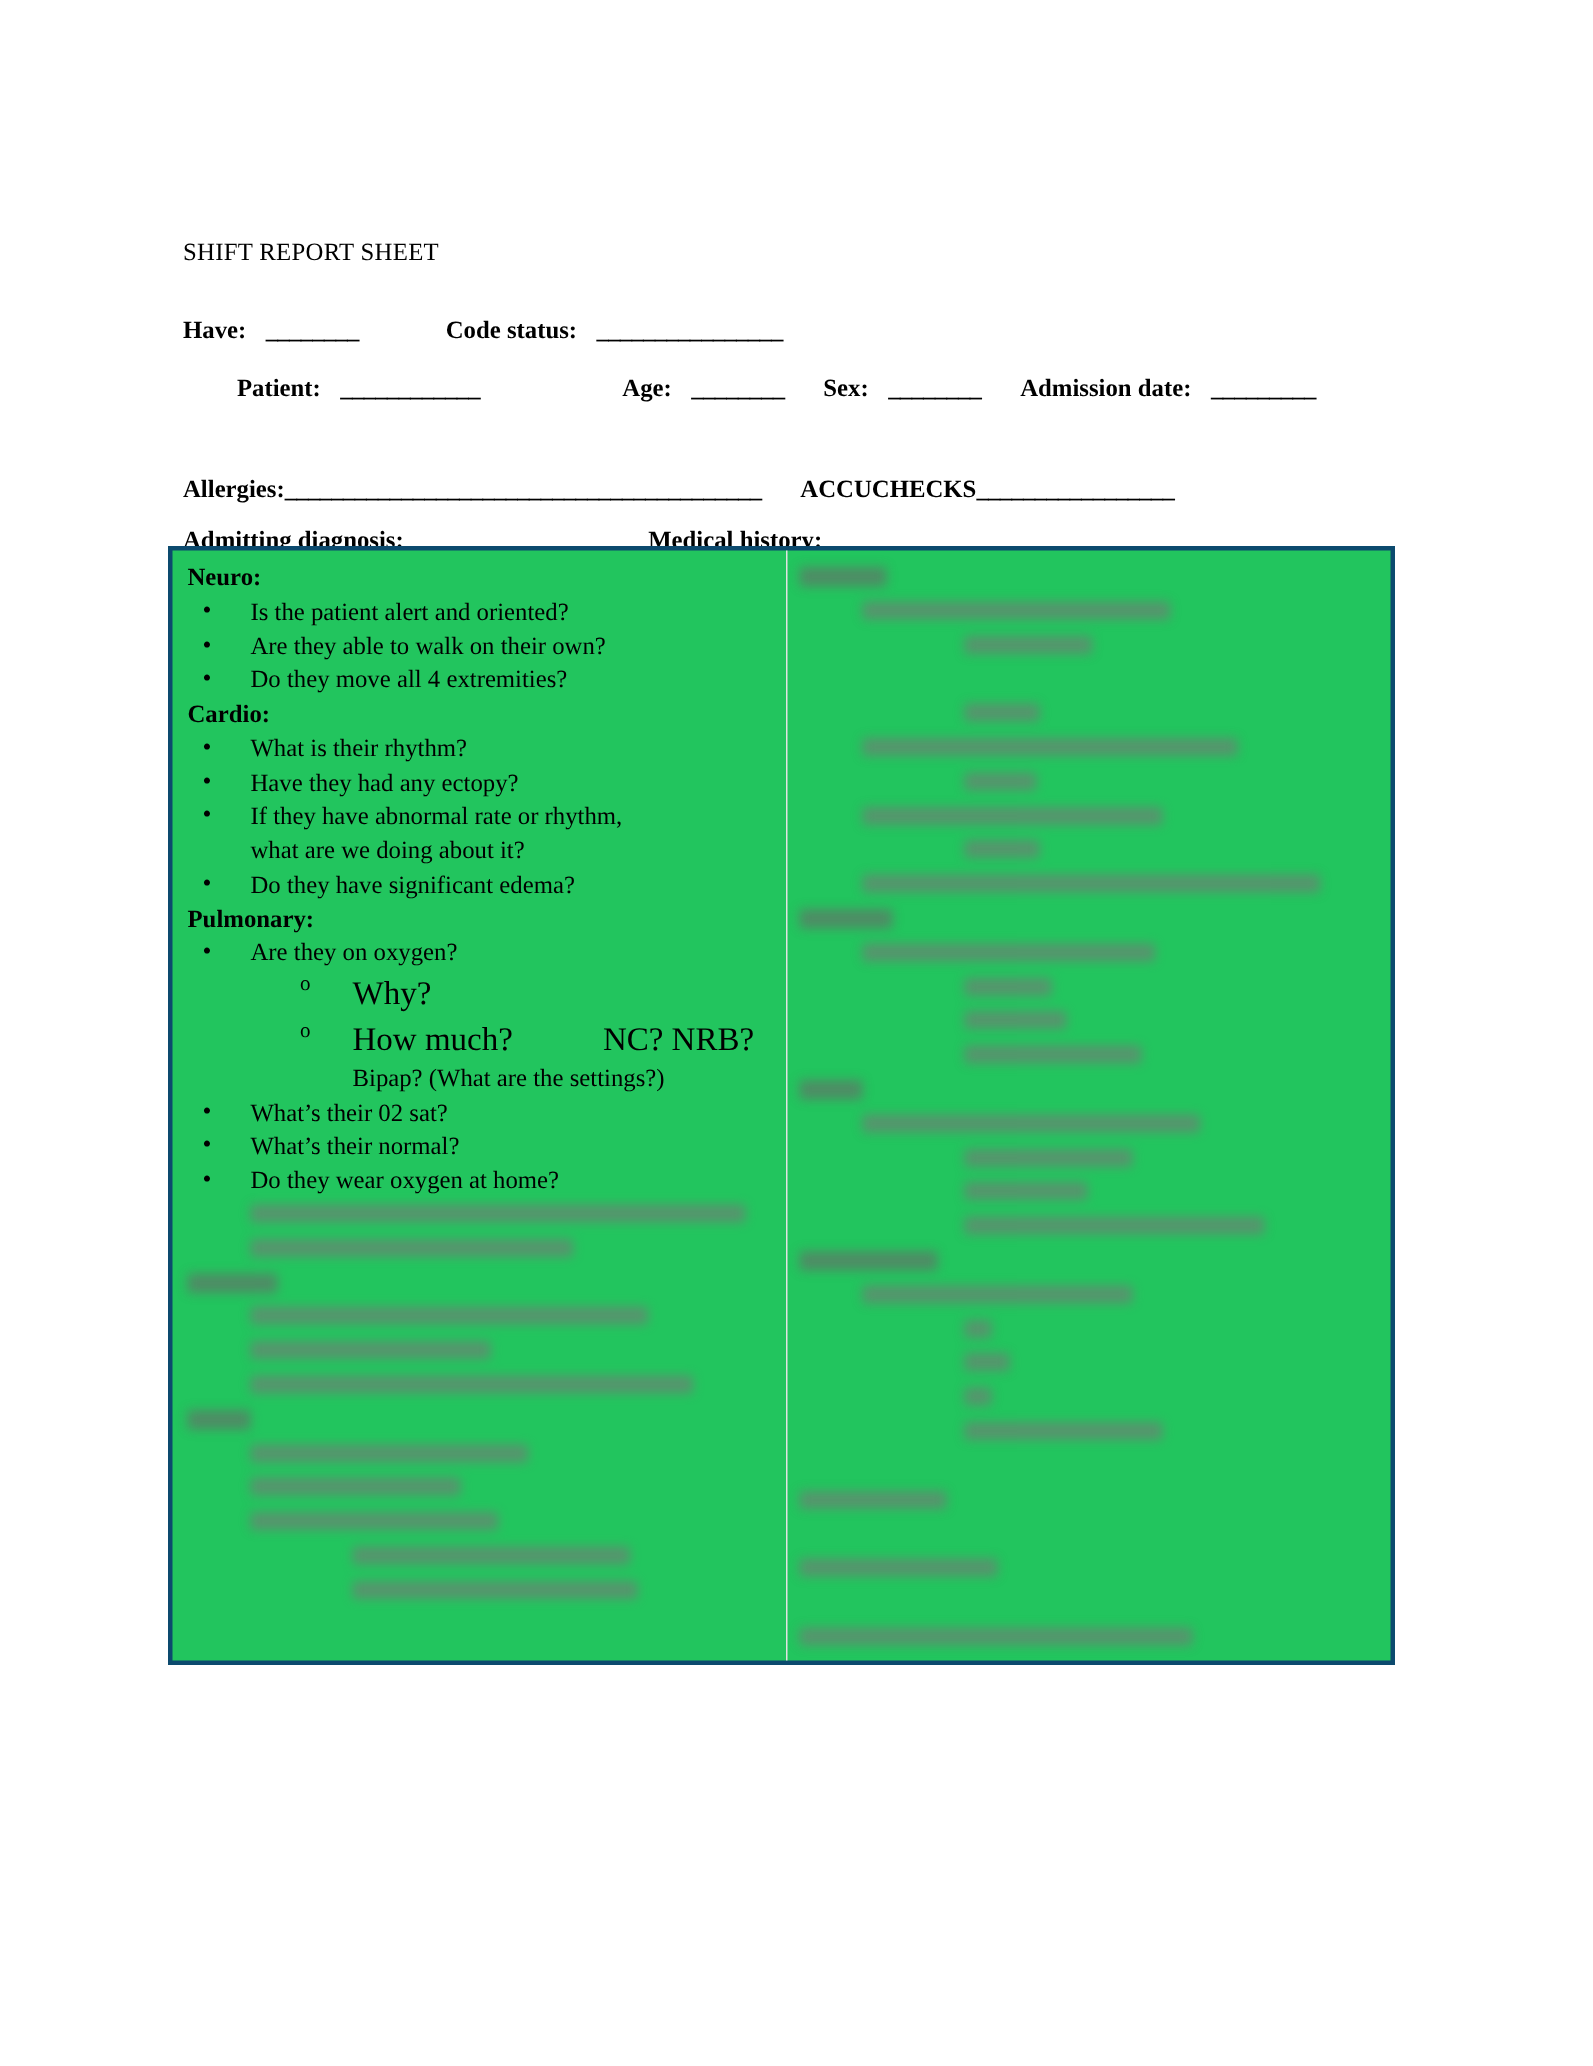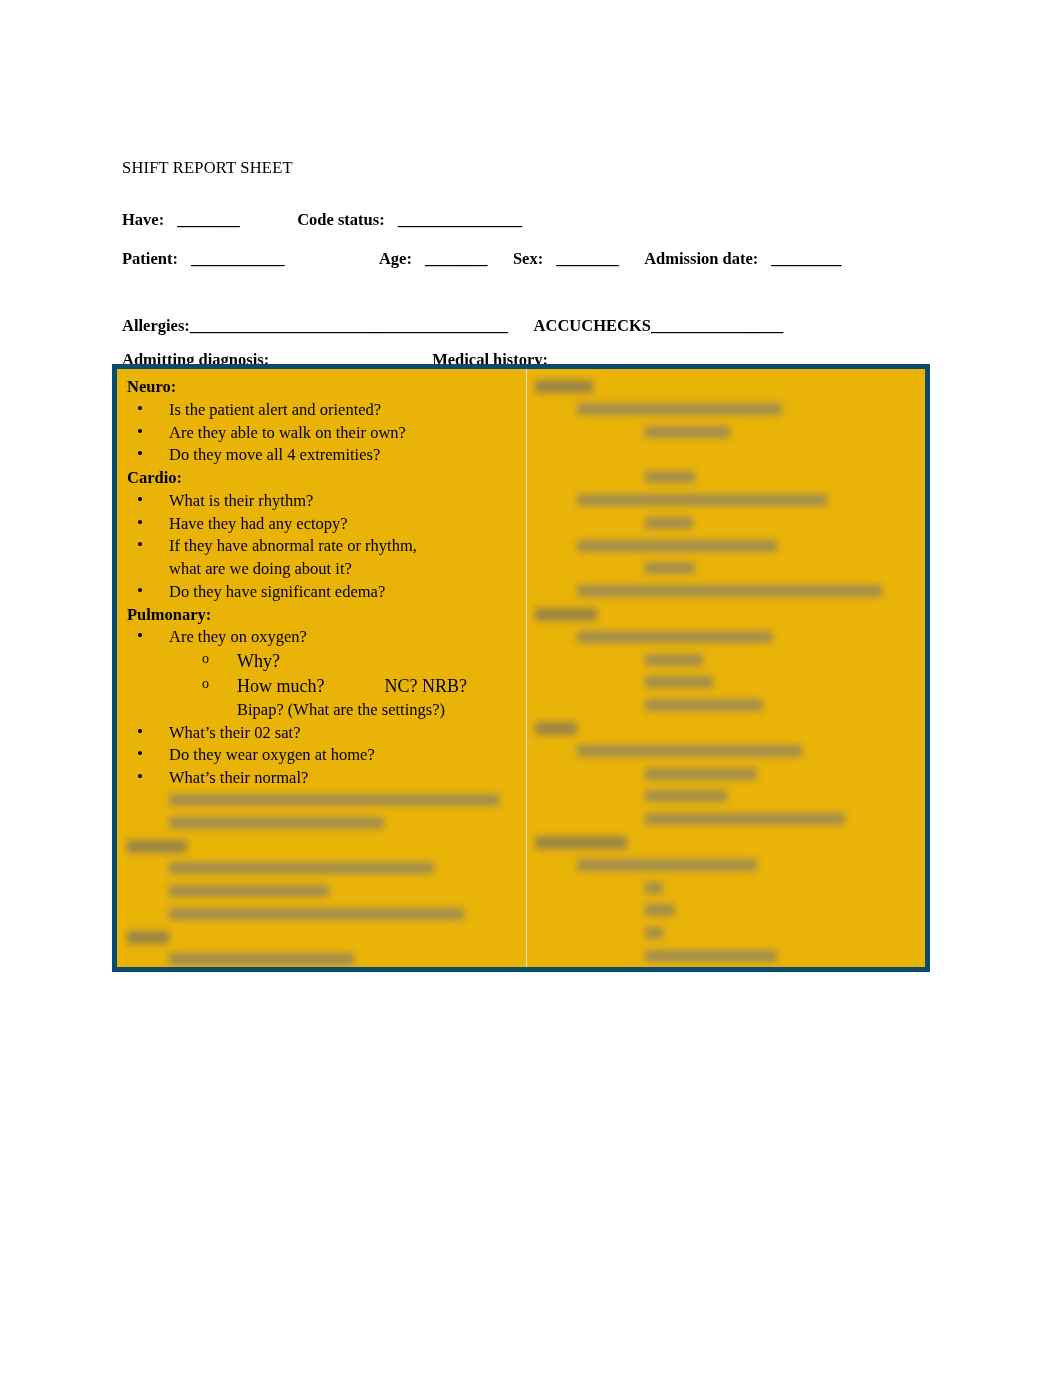--- a/index.html
+++ b/index.html
@@ -40,46 +40,46 @@
     margin: 0 0 32px 0;
     white-space: nowrap;
   }
   .field-row {
     font-size: 16.5px;
     font-weight: bold;
     line-height: 1.25;
     margin-bottom: 19px;
     white-space: nowrap;
   }
-  .field-row.gap-big { margin-bottom: 46px; }
+  .field-row.gap-big { margin-bottom: 46px; margin-left: 36px; }
   .field-row.tight   { margin-bottom: 13px; }
 
   .fld { display: inline-block; }
   .fld .lbl { font-weight: bold; }
   .fld .rule {
     display: inline-block;
     font-weight: bold;
     letter-spacing: -0.5px;
   }
   .sp-sm { display: inline-block; width: 26px; }
   .sp-md { display: inline-block; width: 58px; }
   .sp-lg { display: inline-block; width: 95px; }
   .sp-xs { display: inline-block; width: 13px; }
 
   
   .sheet-table {
     position: absolute;
     left: 112px;
     top: 364px;
     width: 818px;
-    height: 608px;
-    border: 5px solid #0c4a6e;
+    height: 746px;
+    border: 3px solid #0c4a6e;
     box-sizing: border-box;
     display: flex;
-    background: #eab308;
+    background: #22c55e;
   }
   .col {
     position: relative;
     box-sizing: border-box;
     overflow: hidden;
   }
   .col-left {
     width: 410px;
     border-right: 1px solid #e2e2e2;
     padding: 7px 6px 0 10px;
@@ -119,21 +119,21 @@
   }
   ul.lvl1 > li.nobullet { padding-left: 42px; }
   ul.lvl1 > li.nobullet::before { content: ""; }
   ul.lvl2 {
     list-style: none;
     margin: 0;
     padding: 0;
   }
   ul.lvl2 > li {
     position: relative;
-    font-size: 18px;
+    font-size: 22px;
     line-height: 1.38;
     padding-left: 110px;
     font-family: Liberation Serif, serif;
   }
   ul.lvl2 > li::before {
     content: "o";
     position: absolute;
     left: 75px;
     top: 0;
     font-size: 14px;
@@ -216,22 +216,22 @@
       <ul class="lvl1">
         <li>Are they on oxygen?</li>
       </ul>
       <ul class="lvl2">
         <li>Why?</li>
         <li><span>How much?</span><span class="tabgap"></span><span>NC? NRB?</span></li>
       </ul>
       <div class="sub-cont">Bipap? (What are the settings?)</div>
       <ul class="lvl1">
         <li>What’s their 02 sat?</li>
+        <li>What’s their normal?</li>
         <li>Do they wear oxygen at home?</li>
-        <li>What’s their normal?</li>
       </ul>
 
       <div class="blur-block" id="obscured-left">
           <div class="plain-line" style="height: 22.8px; padding-left: 42px;"><span style="display: inline-block; width: 330px; height: 12px; margin-top: 4px; background: rgb(119, 119, 119); border-radius: 1px;"></span></div>
           <div class="plain-line" style="height: 22.8px; padding-left: 42px;"><span style="display: inline-block; width: 215px; height: 12px; margin-top: 4px; background: rgb(119, 119, 119); border-radius: 1px;"></span></div>
           <div class="plain-line" style="height: 22.8px; padding-left: 0px;"><span style="display: inline-block; width: 60px; height: 13px; margin-top: 4px; background: rgb(106, 106, 106); border-radius: 1px;"></span></div>
           <div class="plain-line" style="height: 22.8px; padding-left: 42px;"><span style="display: inline-block; width: 265px; height: 12px; margin-top: 4px; background: rgb(119, 119, 119); border-radius: 1px;"></span></div>
           <div class="plain-line" style="height: 22.8px; padding-left: 42px;"><span style="display: inline-block; width: 160px; height: 12px; margin-top: 4px; background: rgb(119, 119, 119); border-radius: 1px;"></span></div>
           <div class="plain-line" style="height: 22.8px; padding-left: 42px;"><span style="display: inline-block; width: 295px; height: 12px; margin-top: 4px; background: rgb(119, 119, 119); border-radius: 1px;"></span></div>
           <div class="plain-line" style="height: 22.8px; padding-left: 0px;"><span style="display: inline-block; width: 42px; height: 13px; margin-top: 4px; background: rgb(106, 106, 106); border-radius: 1px;"></span></div>

